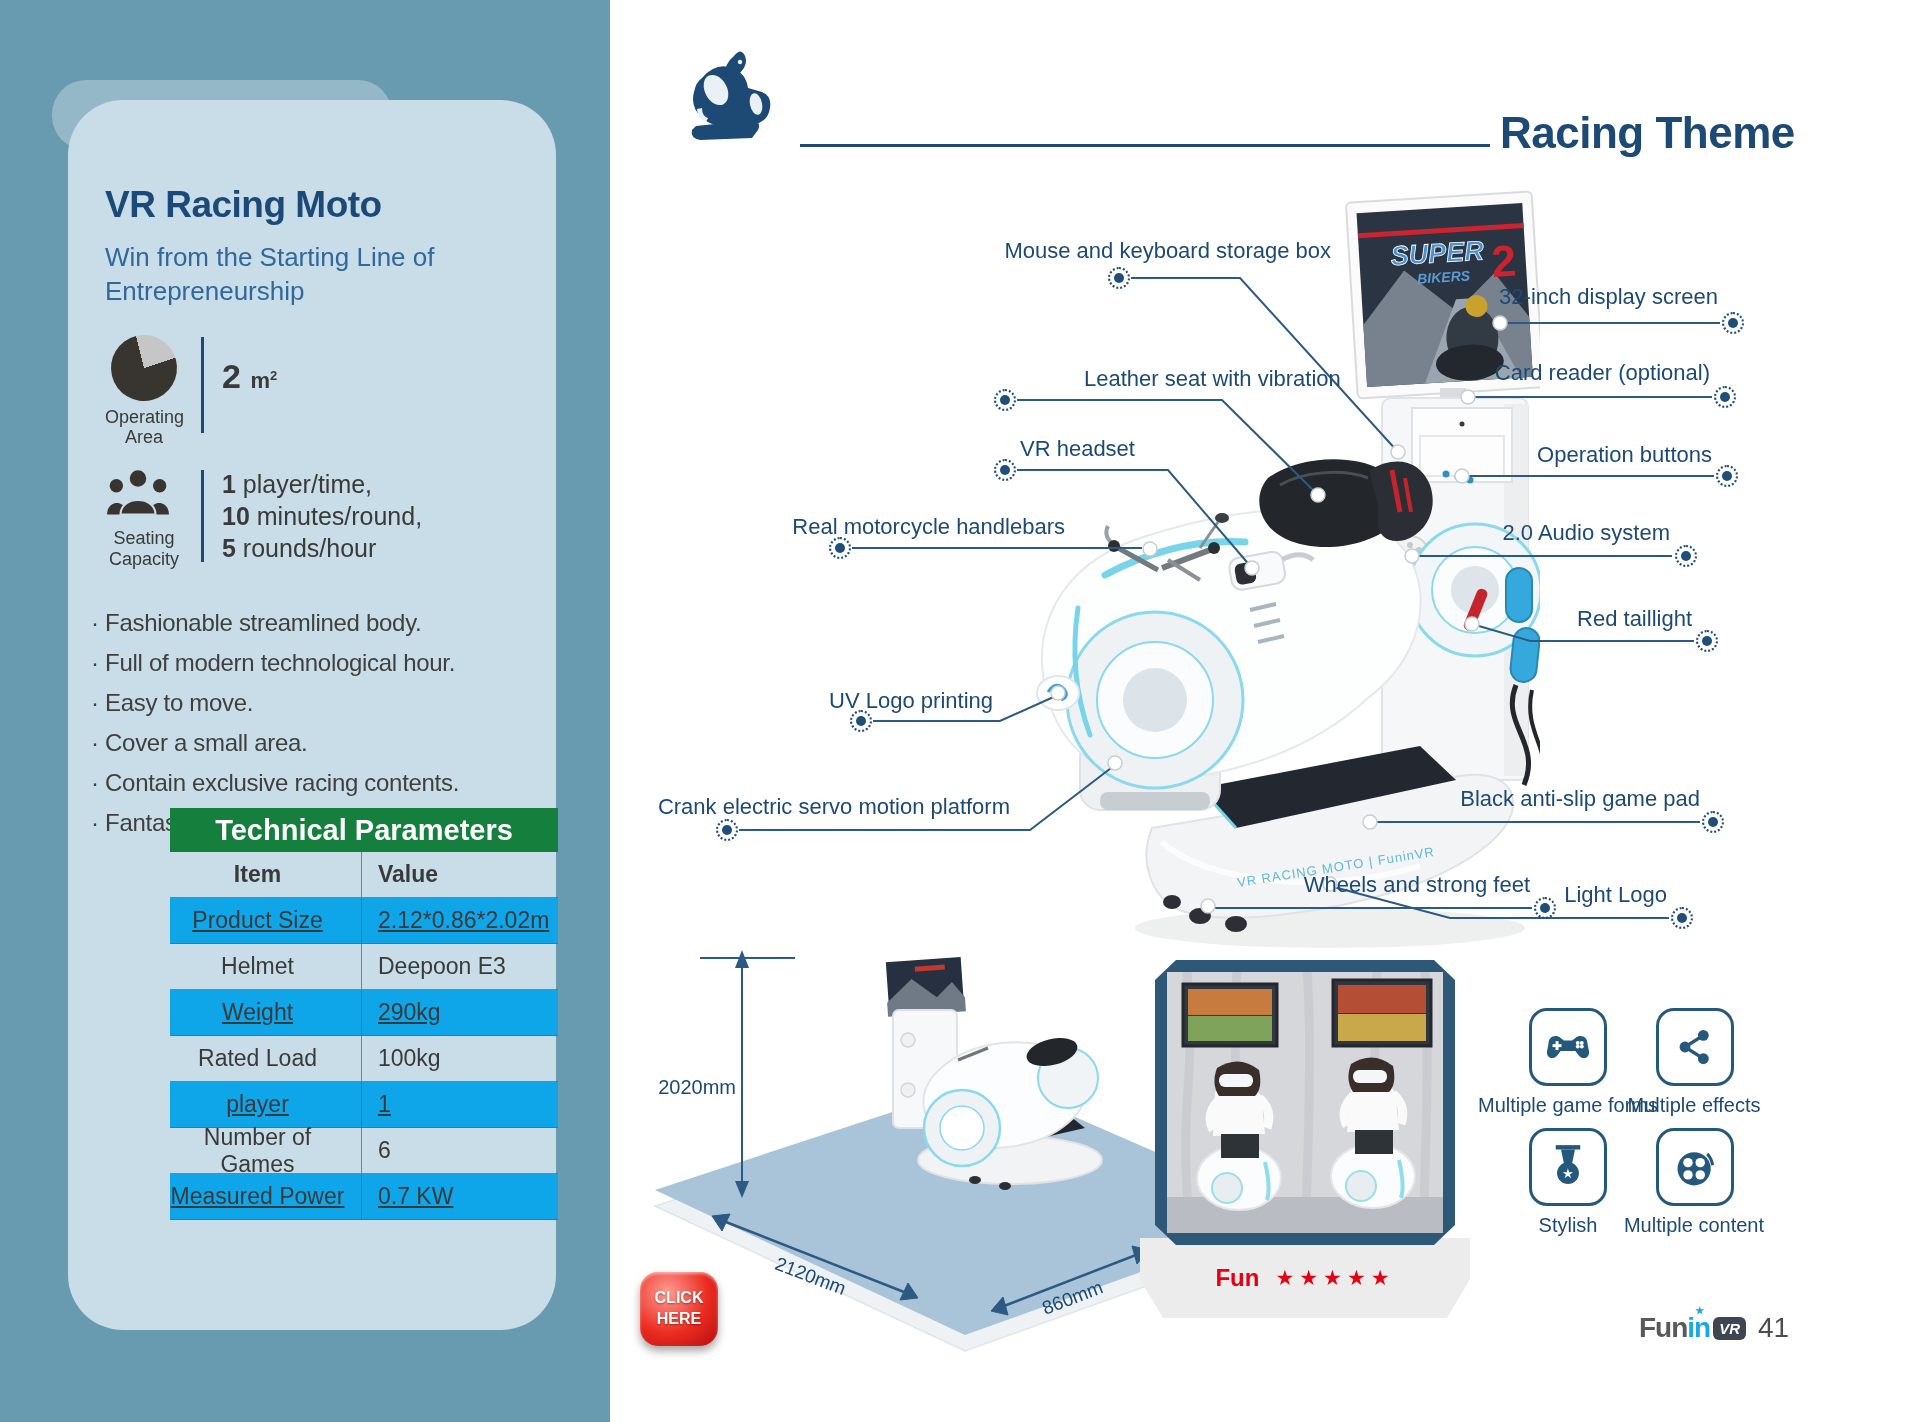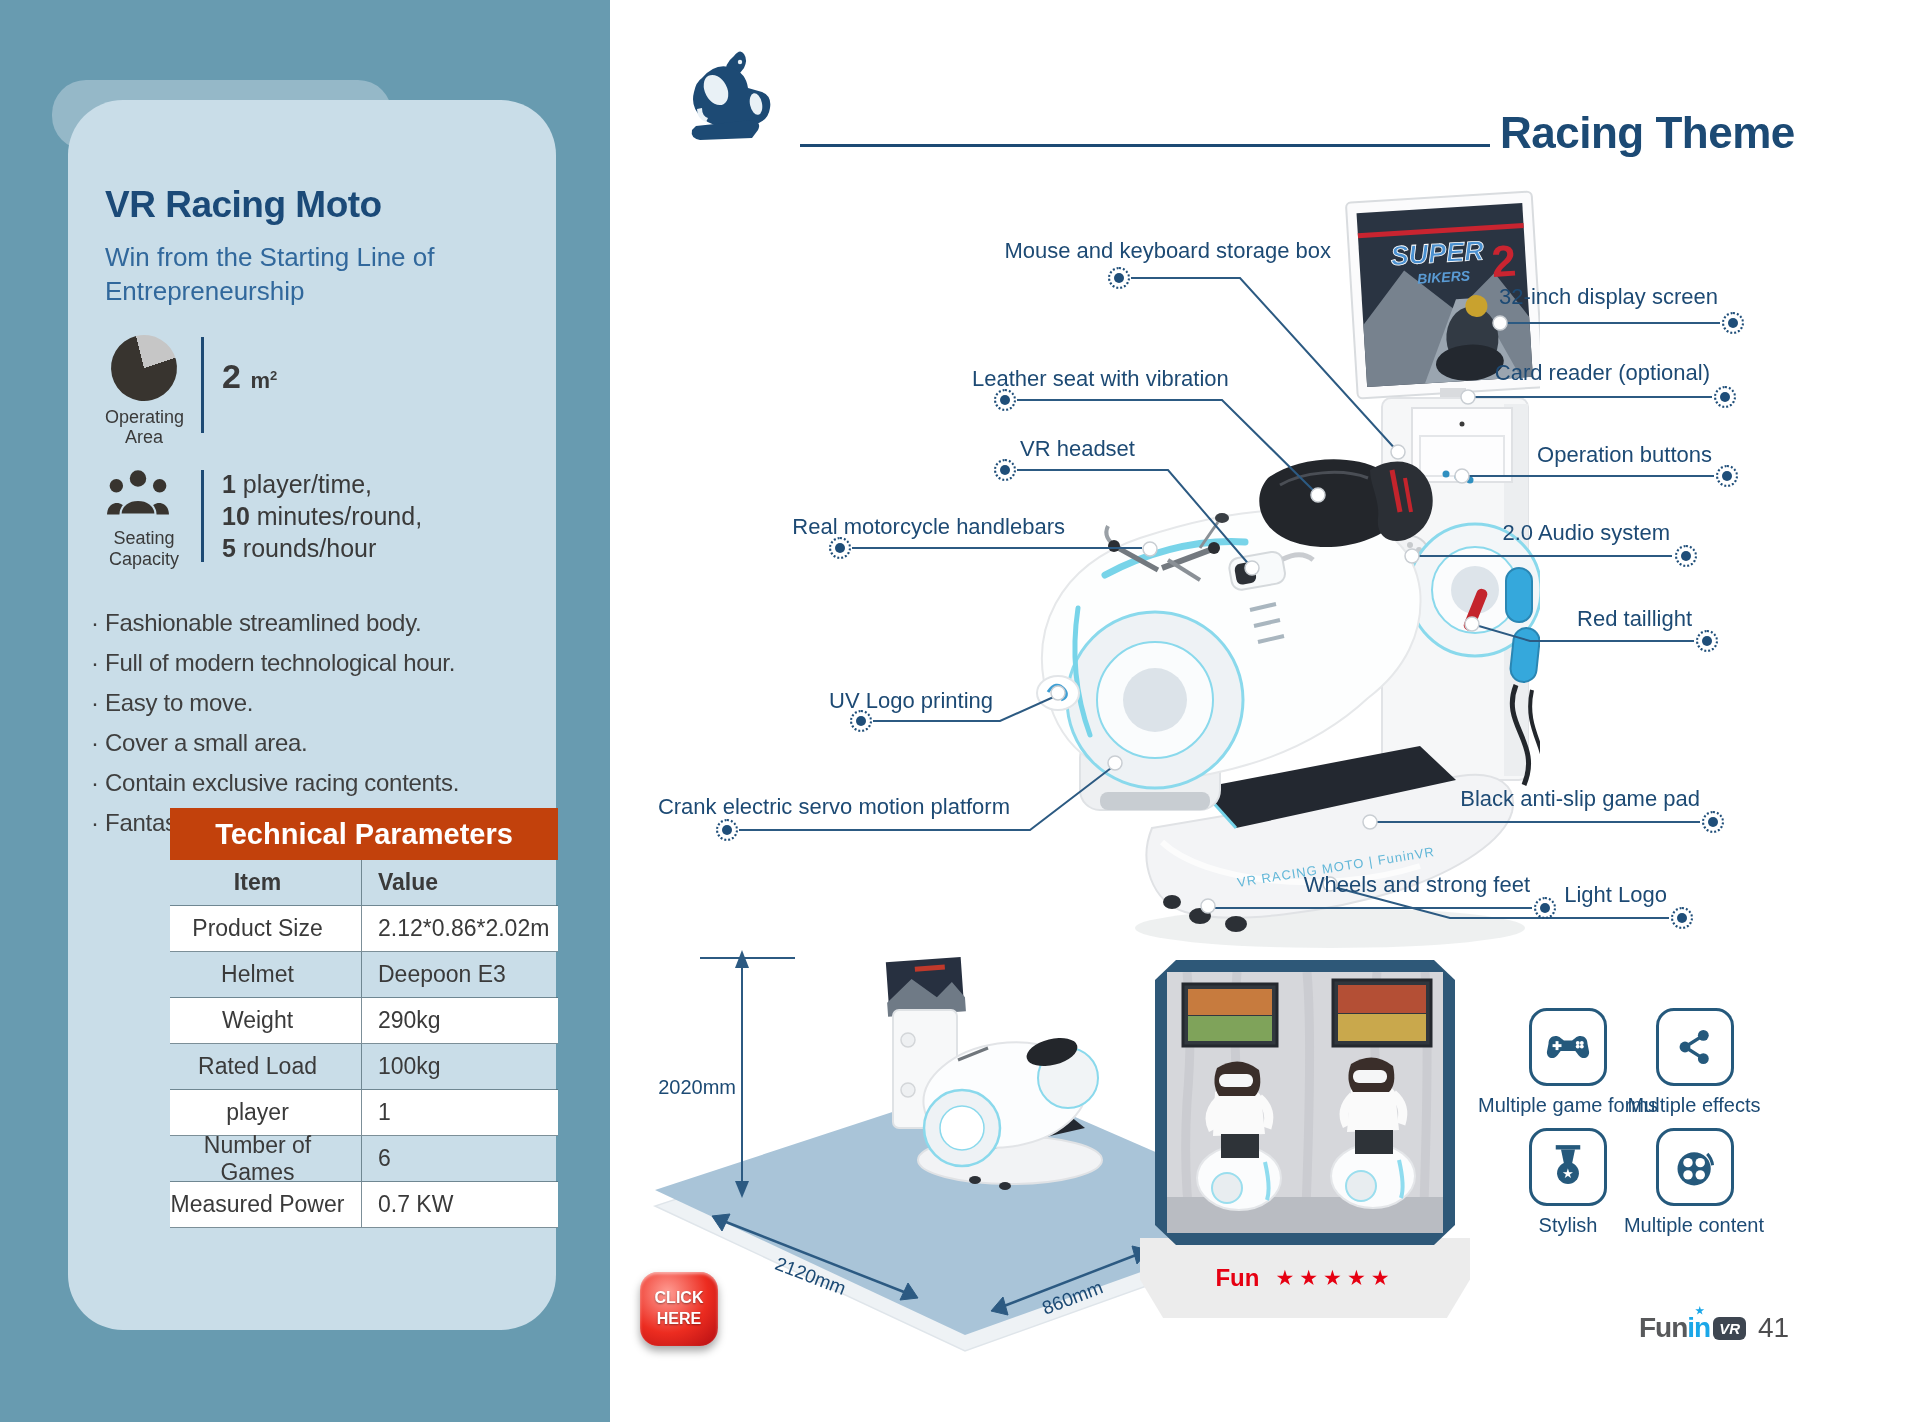--- a/index.html
+++ b/index.html
@@ -28,27 +28,27 @@
   .area-val .unit{font-size:22px;font-weight:bold;}
   .area-val sup{font-size:13px;}
   .seat-lines{font-size:25px;color:#3a3a3a;line-height:1.28;margin-top:0;}
   .seat-lines b{font-weight:bold;}
   .bullets{margin-top:34px;margin-left:-14px;width:430px;font-size:24px;color:#3f3f3f;line-height:40px;letter-spacing:-0.3px;}
   .bullet::before{content:"· ";}
   
   .ttable{position:absolute;left:102px;top:808px;width:388px;}
   
   .ttable{top:708px;}
-  .ttable .thead{height:52px;background:#c2410c;color:#ffffff;font-size:29px;font-weight:bold;
+  .ttable .thead{height:44px;background:#15803d;color:#ffffff;font-size:29px;font-weight:bold;
                  display:flex;align-items:center;justify-content:center;}
   .trow{display:flex;height:45px;align-items:center;border-bottom:1.5px solid rgba(80,105,118,0.75);font-size:23px;color:#3a3a3a;}
   .trow .c1{width:191px;text-align:center;padding-right:16px;box-sizing:border-box;}
   .trow .c2{width:197px;text-align:left;padding-left:16px;box-sizing:border-box;border-left:1.5px solid rgba(80,105,118,0.75);height:100%;display:flex;align-items:center;}
   .trow.head .c1,.trow.head .c2{font-weight:bold;}
-  .trow.stripe{background:#ffffff;}
+  .trow.stripe{background:#0ea5e9;text-decoration:underline;}
   
   .header-line{position:absolute;left:800px;top:144px;width:690px;height:3px;background:#1d4a74;}
   .racing-title{position:absolute;left:1500px;top:108px;font-size:44px;font-weight:bold;color:#1c4a74;letter-spacing:-0.5px;}
   .hdr-icon{position:absolute;left:672px;top:48px;}
   
   .callout{position:absolute;font-size:22px;color:#1d4a74;white-space:nowrap;}
   .r{text-align:left;}
   .marker{position:absolute;width:18px;height:18px;border:2px dotted #1f4e79;border-radius:50%;}
   .marker::after{content:"";position:absolute;left:4px;top:4px;width:10px;height:10px;background:#1f4e79;border-radius:50%;}
   
@@ -487,21 +487,21 @@
     <circle cx="1115" cy="763" r="7"></circle>
     <circle cx="1370" cy="822" r="7"></circle>
     <circle cx="1330" cy="884" r="7"></circle>
     <circle cx="1208" cy="906" r="7"></circle>
   </g>
 </svg>
 
 <div class="callout r" style="right:589px;top:238px;">Mouse and keyboard storage box</div>
 <div class="callout r" style="right:202px;top:284px;">32-inch display screen</div>
 <div class="callout r" style="right:210px;top:360px;">Card reader (optional)</div>
-<div class="callout" style="left:972px;top:366px;">Leather seat with vibration</div>
+<div class="callout" style="left:1084px;top:366px;">Leather seat with vibration</div>
 <div class="callout r" style="right:208px;top:442px;">Operation buttons</div>
 <div class="callout" style="left:1020px;top:436px;">VR headset</div>
 <div class="callout r" style="right:250px;top:520px;">2.0 Audio system</div>
 <div class="callout r" style="right:855px;top:514px;">Real motorcycle handlebars</div>
 <div class="callout r" style="right:228px;top:606px;">Red taillight</div>
 <div class="callout r" style="right:927px;top:688px;">UV Logo printing</div>
 <div class="callout r" style="right:910px;top:794px;">Crank electric servo motion platform</div>
 <div class="callout r" style="right:220px;top:786px;">Black anti-slip game pad</div>
 <div class="callout r" style="right:253px;top:882px;">Light Logo</div>
 <div class="callout r" style="right:390px;top:872px;">Wheels and strong feet</div>

